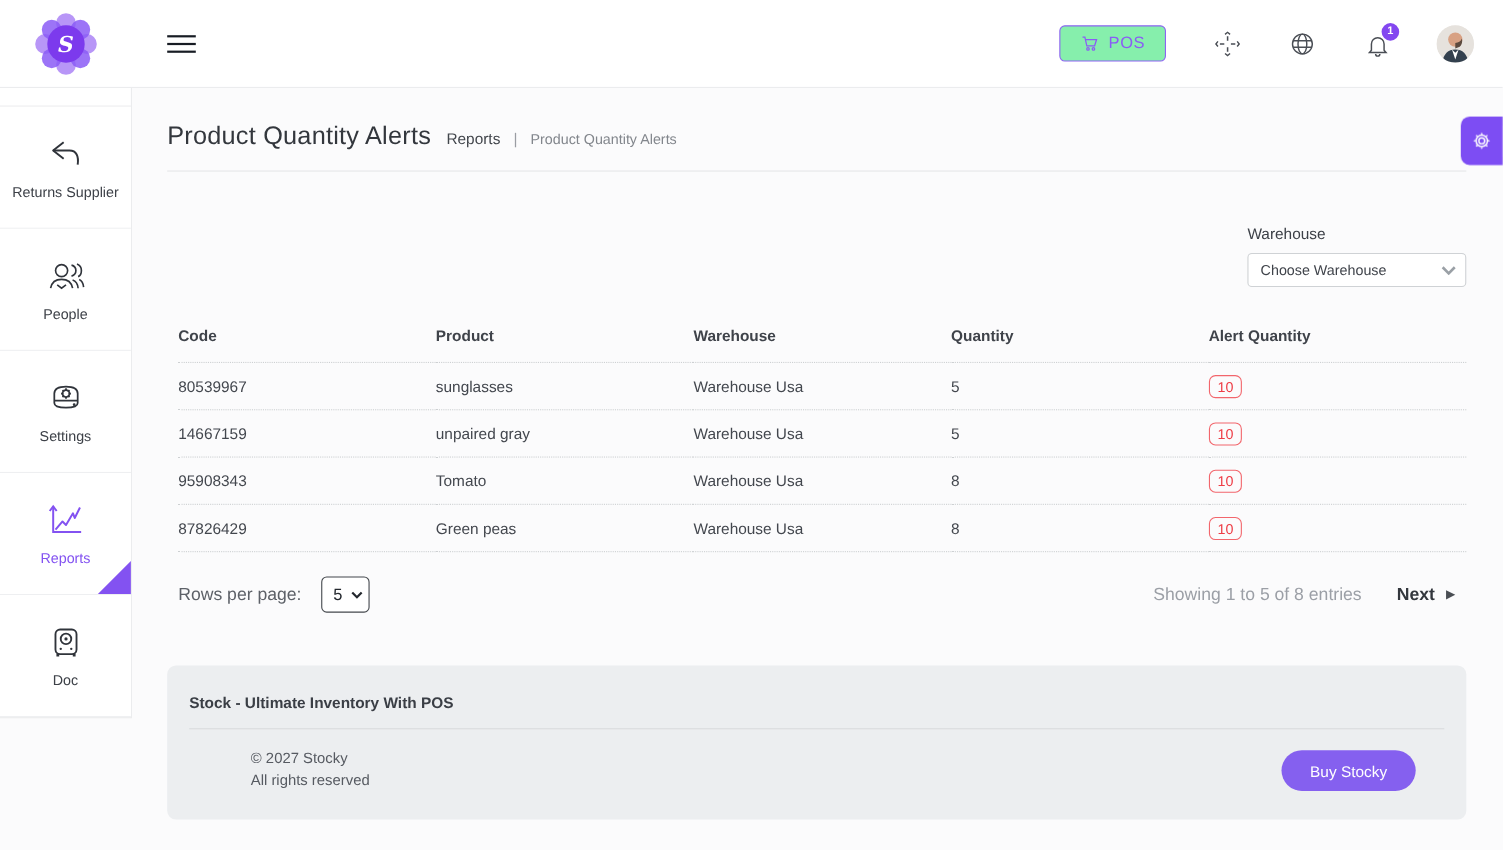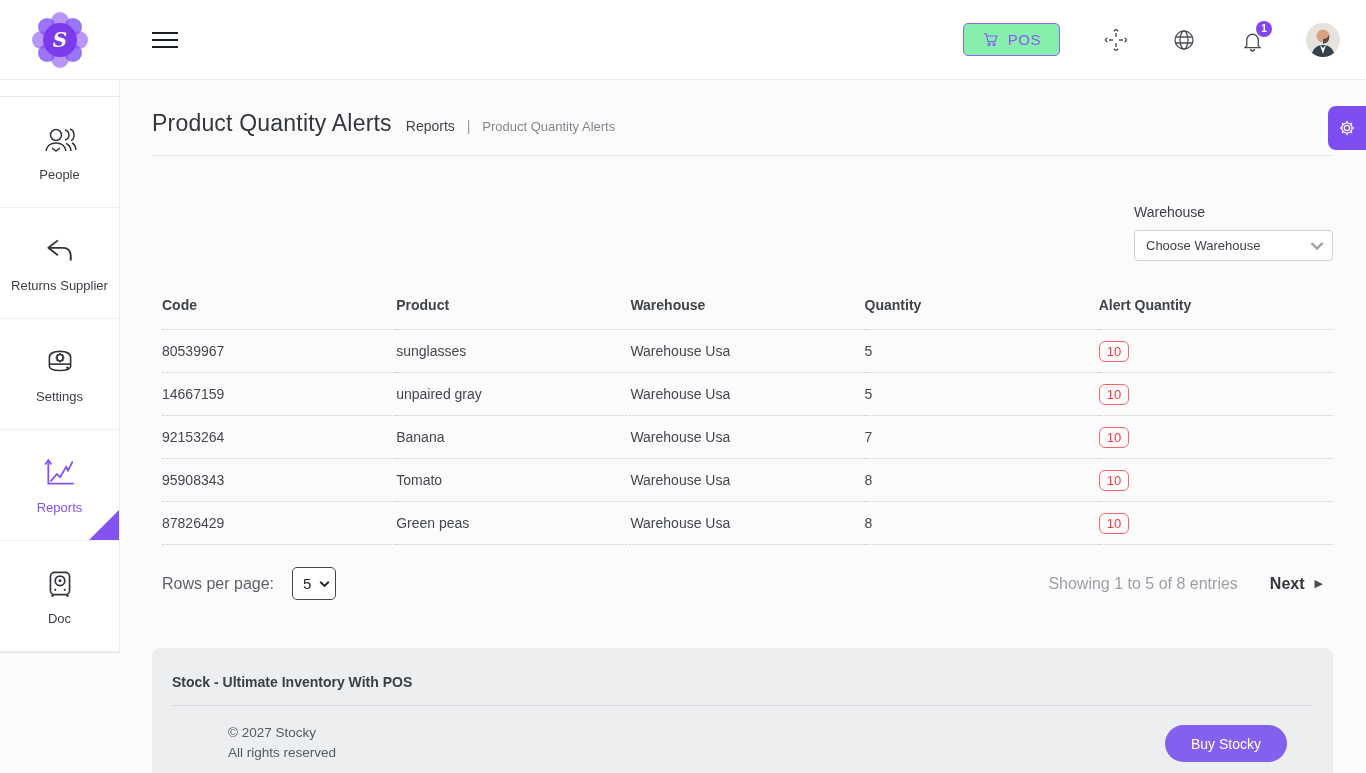--- a/index.html
+++ b/index.html
@@ -163,36 +163,36 @@
         <path d="M14 22 l3 3 l3 -3 l-3 9 Z" fill="#ffffff"></path>
       </svg>
     </div>
   </div>
 </div>
 
 <div class="sidebar">
   <div class="side-partial"></div>
 
   <div class="side-item">
+    <svg width="34" height="34" viewBox="0 0 32 32" fill="none" stroke="#30343b" stroke-width="1.7">
+      <path d="M14 6 L5 13 L14 20" stroke-linejoin="round"></path>
+      <path d="M5 13 H19 C25 13 27 18 26 25"></path>
+    </svg>
+    <span class="lbl">Returns Supplier</span>
+  </div>
+
+  <div class="side-item">
     <svg width="36" height="34" viewBox="0 0 36 32" fill="none" stroke="#30343b" stroke-width="1.5">
       <circle cx="14" cy="11" r="5.5"></circle>
       <path d="M4 27 q1.5 -8 10 -8 q8.5 0 10 8"></path>
       <path d="M23 6 q4 1 4 5 t-4 5 M29 27 q-0.5 -6 -5 -7.5"></path>
       <path d="M28 5 q4 1.5 4 6 t-3 5.5 M34 26 q-0.5 -5.5 -4 -7"></path>
       <path d="M10 24 l4 3 l4 -3"></path>
     </svg>
     <span class="lbl">People</span>
-  </div>
-
-  <div class="side-item">
-    <svg width="34" height="34" viewBox="0 0 32 32" fill="none" stroke="#30343b" stroke-width="1.7">
-      <path d="M14 6 L5 13 L14 20" stroke-linejoin="round"></path>
-      <path d="M5 13 H19 C25 13 27 18 26 25"></path>
-    </svg>
-    <span class="lbl">Returns Supplier</span>
   </div>
 
   <div class="side-item">
     <svg width="34" height="34" viewBox="0 0 32 32" fill="none" stroke="#30343b" stroke-width="1.5">
       <path d="M6 12 q0 -6 10 -6 t10 6 v8 q0 4 -10 4 t-10 -4 Z" stroke-linejoin="round"></path>
       <path d="M6 18 h20"></path>
       <circle cx="23" cy="21.5" r="1.2" fill="#30343b" stroke="none"></circle>
       <circle cx="16" cy="12" r="3"></circle>
       <path d="M16 7.5 v2 M16 14.5 v2 M11.8 12 h2 M18.2 12 h2 M13 9 l1.4 1.4 M17.6 13.6 L19 15 M19 9 l-1.4 1.4 M14.4 13.6 L13 15"></path>
     </svg>
@@ -275,27 +275,20 @@
         <td>sunglasses</td>
         <td>Warehouse Usa</td>
         <td>5</td>
         <td><span class="alert-badge">10</span></td>
       </tr>
         <tr style="">
         <td>14667159</td>
         <td>unpaired gray</td>
         <td>Warehouse Usa</td>
         <td>5</td>
-        <td><span class="alert-badge">10</span></td>
-      </tr>
-        <tr style="">
-        <td>92153264</td>
-        <td>Banana</td>
-        <td>Warehouse Usa</td>
-        <td>7</td>
         <td><span class="alert-badge">10</span></td>
       </tr>
         <tr style="">
         <td>95908343</td>
         <td>Tomato</td>
         <td>Warehouse Usa</td>
         <td>8</td>
         <td><span class="alert-badge">10</span></td>
       </tr>
         <tr style="">

